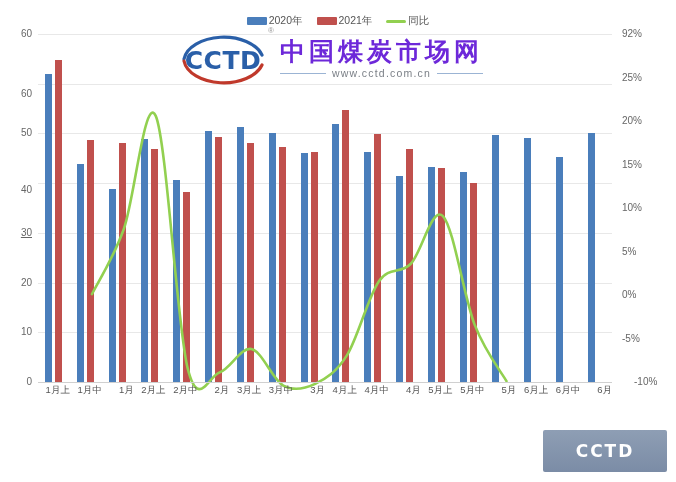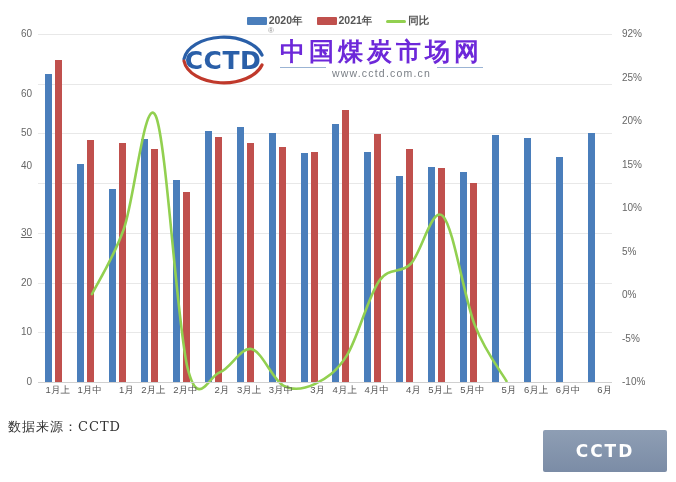--- a/index.html
+++ b/index.html
@@ -13,21 +13,21 @@
     color:#444;
   }
   #root { position:absolute; inset:0; }
 
   
   .legend {
     position:absolute; left:0; top:14px; width:676px;
     display:flex; justify-content:center; align-items:center; gap:14px;
     font-size:10.5px; color:#555;
   }
-  .legend-item { display:flex; align-items:center; gap:2px; white-space:nowrap;font-weight:bold; }
+  .legend-item { display:flex; align-items:center; gap:2px; white-space:nowrap; }
   .lg-swatch { width:20px; height:8px; border-radius:1px; display:block; }
   .lg-line { width:20px; height:3px; border-radius:2px; display:block; }
 
   
   .plot { position:absolute; left:38px; top:34px; width:574px; height:348px; }
   .grid-line { position:absolute; left:0; width:100%; height:1px; background:#e8e8e8; }
   .axis-left-wrap, .axis-right-wrap { position:absolute; top:34px; height:348px; width:34px; }
   .axis-left-wrap { left:2px; }
   .axis-right-wrap { left:616px; width:44px; }
   .tick {
@@ -57,21 +57,21 @@
   .watermark {
     position:absolute; left:176px; top:26px; width:330px; height:66px;
     display:flex; align-items:center; gap:10px; pointer-events:none;
   }
   .wm-logo { width:94px; height:60px; position:relative; flex:0 0 auto; }
   .wm-text { display:flex; flex-direction:column; gap:3px; }
   .wm-cn {
     font-size:25px; color:#6d28d9; letter-spacing:4px; line-height:1;
     font-family:"DejaVu Sans","Liberation Sans",sans-serif; font-weight:700;
   }
-  .wm-url-row { display:flex; gap:6px; }
+  .wm-url-row { display:flex; align-items:center; gap:6px; }
   .wm-rule { height:1px; background:#9bb4d4; flex:1 1 auto; min-width:22px; }
   .wm-url { font-size:10.5px; color:#7a7f86; letter-spacing:1.2px; white-space:nowrap; }
   .wm-reg { position:absolute; right:-4px; top:-3px; font-size:8px; color:#999; }
 
   
   .source {
     position:absolute; left:8px; top:418px; font-size:13px; color:#333;
     font-family:"DejaVu Serif","Liberation Serif",serif; letter-spacing:1px;
   }
   .chart-title {
@@ -201,28 +201,28 @@
       </svg>
   </div>
 
   <div class="baseline"></div>
 
   <div class="axis-left-wrap" id="axis-left">
       <div class="tick" style="top: 348px;">0</div>
       <div class="tick" style="top: 298.286px;">10</div>
       <div class="tick" style="top: 248.571px;">20</div>
       <div class="tick" style="top: 198.857px; text-decoration: underline;">30</div>
-      <div class="tick" style="top: 132px;">40</div>
+      <div class="tick" style="top: 156px;">40</div>
       <div class="tick" style="top: 99.4286px;">50</div>
       <div class="tick" style="top: 60px;">60</div>
       <div class="tick" style="top: 0px;">60</div>
     </div>
 
   <div class="axis-right-wrap" id="axis-right">
-      <div class="tick" style="top: 348px;">-10%</div>
+      <div class="tick" style="top: 348px; margin-left: 12px;">-10%</div>
       <div class="tick" style="top: 304.5px;">-5%</div>
       <div class="tick" style="top: 261px;">0%</div>
       <div class="tick" style="top: 217.5px;">5%</div>
       <div class="tick" style="top: 174px;">10%</div>
       <div class="tick" style="top: 130.5px;">15%</div>
       <div class="tick" style="top: 87px;">20%</div>
       <div class="tick" style="top: 43.5px;">25%</div>
       <div class="tick" style="top: 0px;">92%</div>
     </div>
 
@@ -259,19 +259,18 @@
     <div class="wm-text">
       <div class="wm-cn">中国煤炭市场网</div>
       <div class="wm-url-row">
         <span class="wm-rule"></span>
         <span class="wm-url">www.cctd.com.cn</span>
         <span class="wm-rule"></span>
       </div>
     </div>
   </div>
 
-  <div class="source">数据来源：CCTD</div>
 
   <div class="badge">
     <div class="badge-left">CCTD</div>
   </div>
 
 </div>
 
 </body></html>

